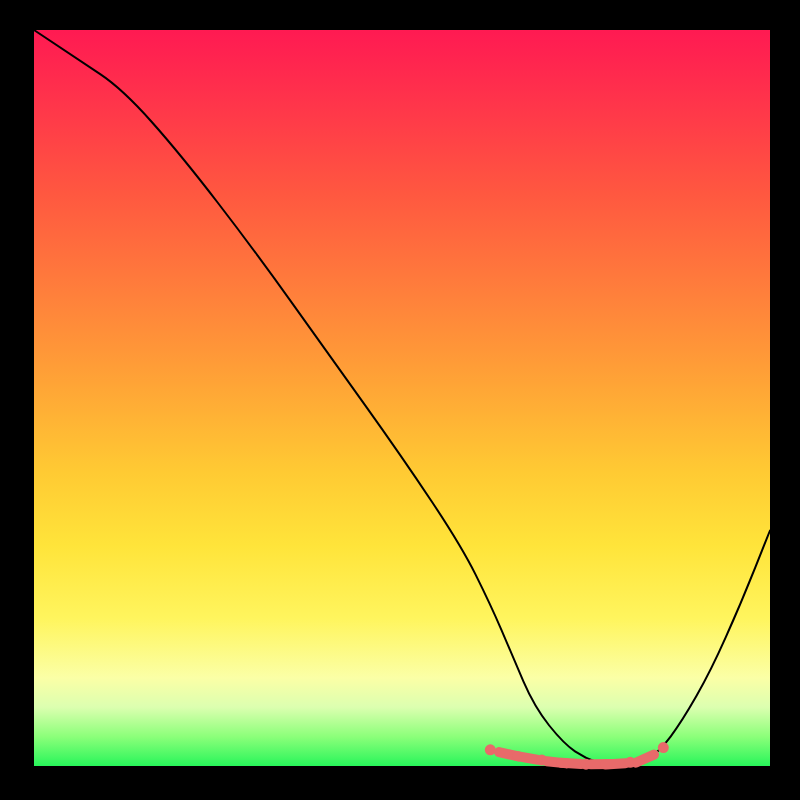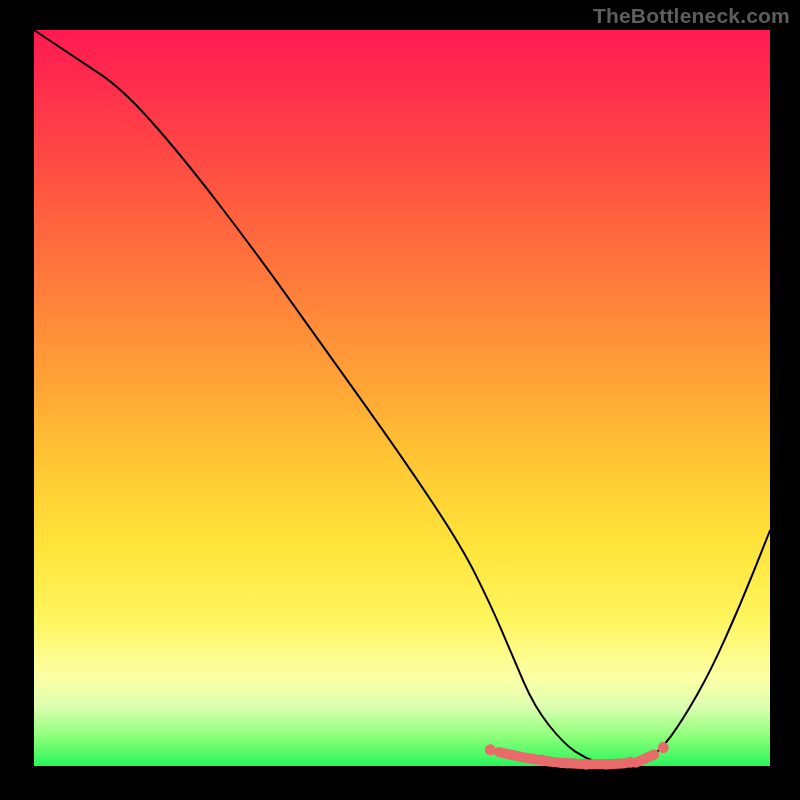--- a/index.html
+++ b/index.html
@@ -73,21 +73,20 @@
     stroke: #e86a6a;
     stroke-width: 10;
     stroke-linecap: round;
   }
 </style>
 </head>
 <body>
 
 <div class="frame">
 
-  <div class="watermark">TheBottleneck.com</div>
 
   <div class="plot-area">
     <svg class="curve" viewBox="0 0 736 736">
       <path id="main-curve" class="curve-path" d="M 0.0 0.0 Q 44.2 29.4 66.2 44.2 Q 88.3 58.9 117.8 92.0 Q 147.2 125.1 184.0 173.0 Q 220.8 220.8 257.6 272.3 Q 294.4 323.8 331.2 375.4 Q 368.0 426.9 397.4 471.0 Q 426.9 515.2 441.6 544.6 Q 456.3 574.1 467.4 599.8 Q 478.4 625.6 489.4 651.4 Q 500.5 677.1 515.2 695.5 Q 529.9 713.9 541.0 721.3 Q 552.0 728.6 563.0 732.3 Q 574.1 736.0 581.4 736.0 Q 588.8 736.0 596.2 736.0 Q 603.5 736.0 614.6 728.6 Q 625.6 721.3 636.6 706.6 Q 647.7 691.8 662.4 666.1 Q 677.1 640.3 691.8 607.2 Q 706.6 574.1 721.3 537.3 T 736.0 500.5"></path>
       <g id="marker-layer">
           <circle class="dot" cx="456.3" cy="719.8" r="5.5"></circle>
           <line class="dash" x1="465.0" y1="722.1" x2="484.5" y2="726.4"></line>
           <line class="dash" x1="483.3" y1="726.2" x2="503.0" y2="729.7"></line>
           <circle class="dot" cx="507.8" cy="730.1" r="5.5"></circle>
           <line class="dash" x1="512.6" y1="731.2" x2="532.5" y2="733.4"></line>

